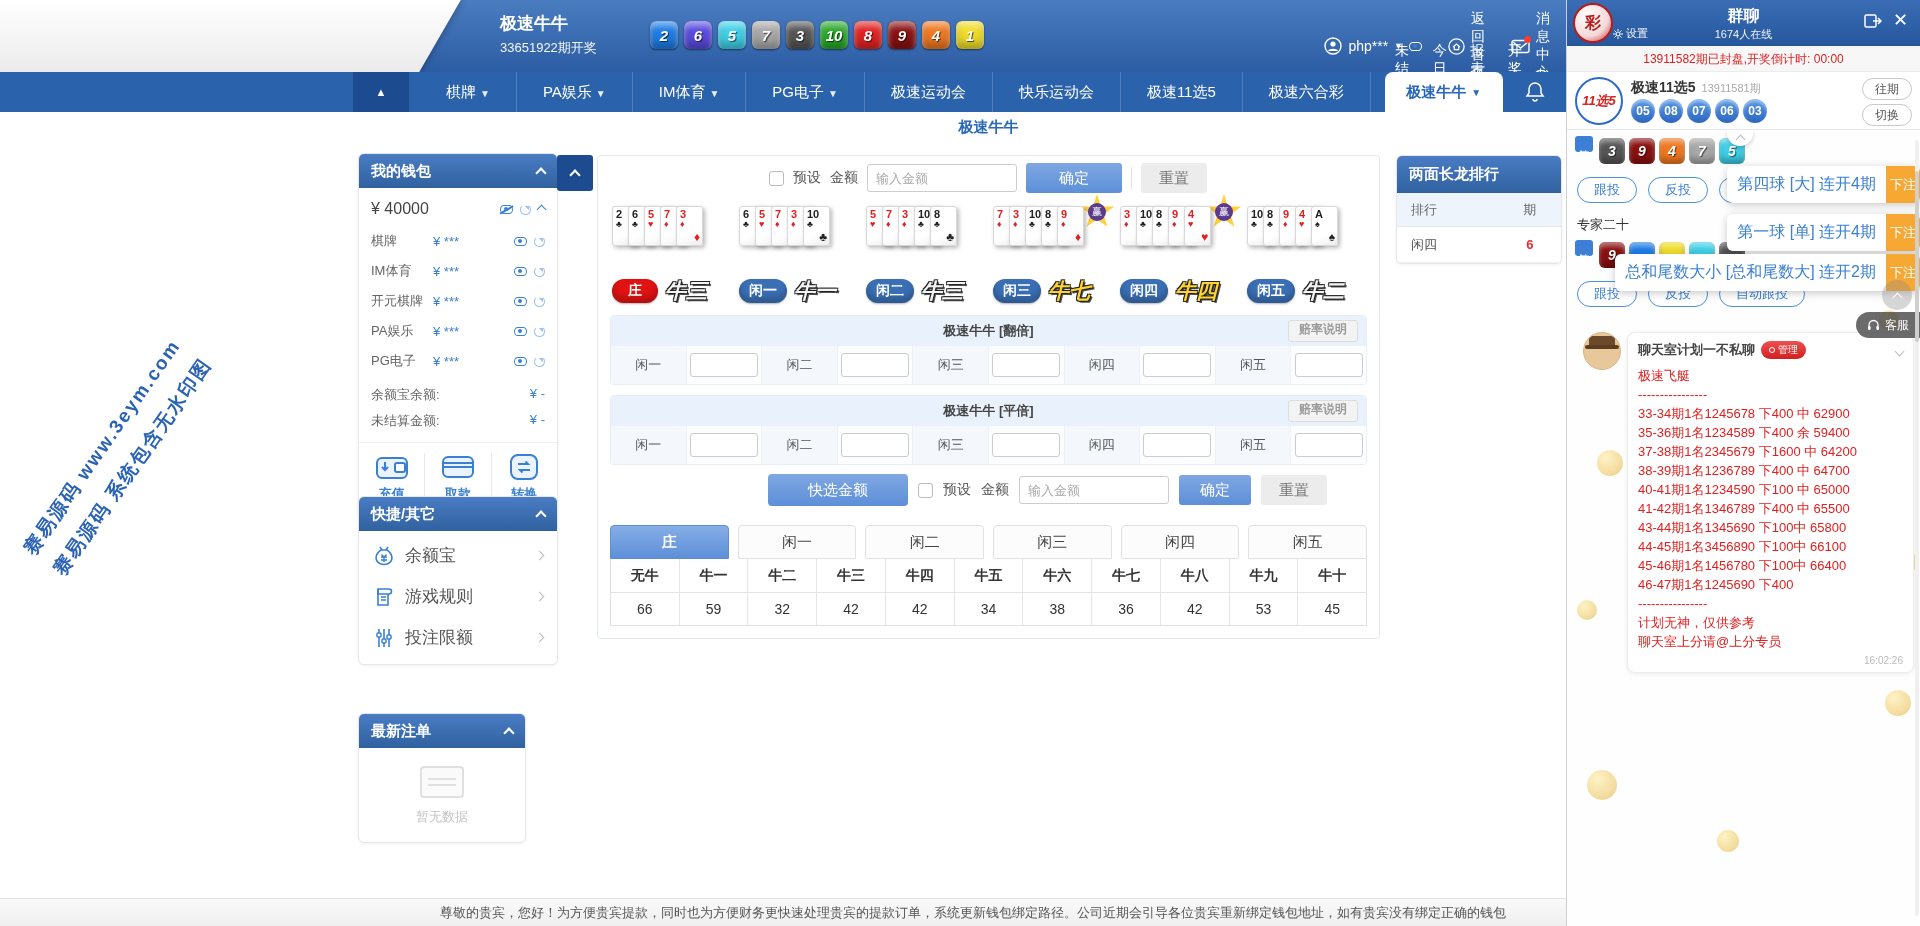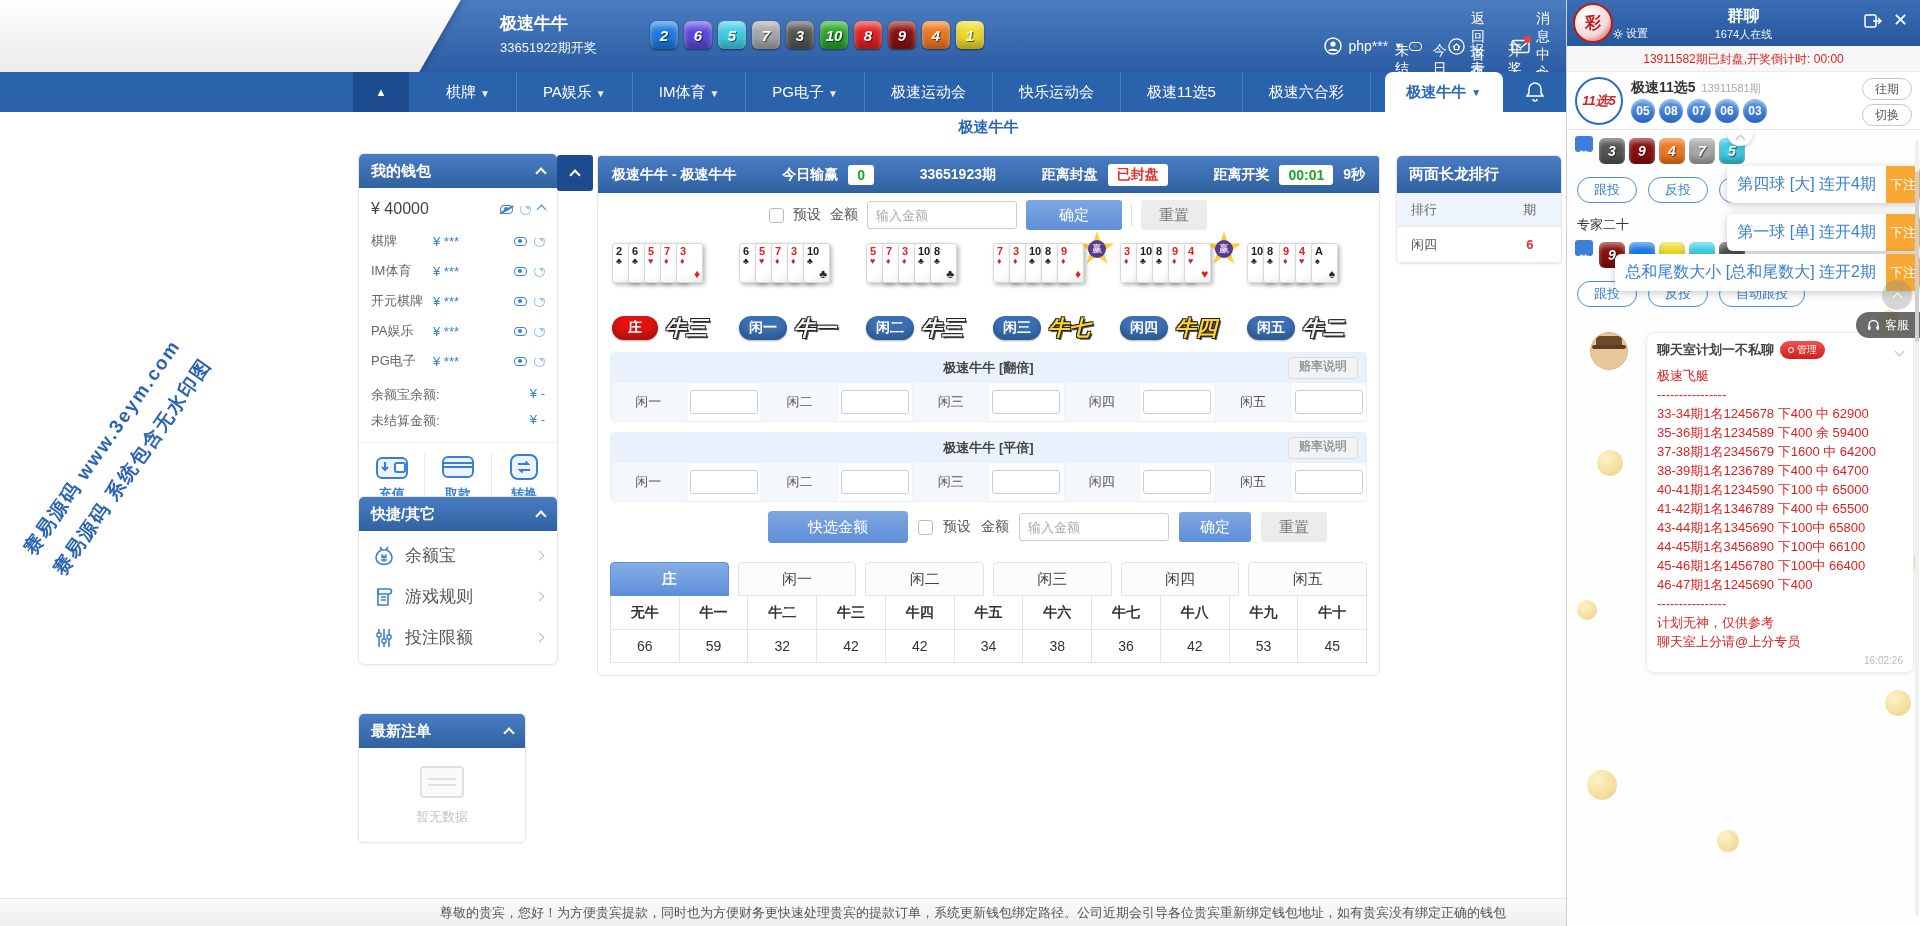--- a/index.html
+++ b/index.html
@@ -157,21 +157,21 @@
 .cball{width:26px;height:26px;border-radius:6px;display:flex;align-items:center;justify-content:center;color:#fff;font-weight:bold;font-style:italic;font-size:14px;text-shadow:1px 1px 1px rgba(0,0,0,.6);box-shadow:inset 0 4px 5px rgba(255,255,255,.45),inset 0 -5px 6px rgba(0,0,0,.3)}
 .ex-btns{display:flex;gap:11px;margin:13px 0 0 2px}
 .obtn{height:26px;padding:0 16px;border:1px solid #4a90e2;border-radius:14px;background:#fff;color:#3a80d2;font-size:13px;display:flex;align-items:center;cursor:pointer;white-space:nowrap}
 .ex-name{margin:13px 0 6px 2px;font-size:13px;color:#333}
 .tooltip{position:absolute;right:0;display:flex;z-index:5;box-shadow:0 2px 8px rgba(0,0,0,.22);border-radius:6px;overflow:hidden}
 .tt-text{background:#fff;color:#3a80d2;font-size:16px;padding:8px 10px;white-space:nowrap}
 .tt-btn{background:#f6a832;color:#fff;font-size:13px;width:34px;display:flex;align-items:center;justify-content:center;cursor:pointer}
 .ts1{position:absolute;right:10px;top:214px;font-size:10px;color:#bbb;z-index:1}
 .float-circ{position:absolute;right:8px;top:150px;width:30px;height:30px;border-radius:50%;background:rgba(140,140,140,.35);z-index:6;display:flex;align-items:center;justify-content:center;color:#fff;cursor:pointer}
 .svc{position:absolute;right:0;top:182px;height:26px;width:64px;background:rgba(70,70,70,.8);border-radius:13px 0 0 13px;color:#fff;font-size:12px;display:flex;align-items:center;justify-content:center;gap:5px;z-index:6;cursor:pointer}
-.msg{position:absolute;left:23px;top:202px;right:6px;display:flex;gap:18px;z-index:2}
+.msg{position:absolute;left:16px;top:202px;right:6px;display:flex;gap:6px;z-index:2}
 .avatar{width:38px;height:38px;border-radius:50%;background:#e8c79a;position:relative;flex:none;overflow:hidden;border:1px solid #d9b586}
 .avatar .hat{position:absolute;left:5px;top:3px;width:26px;height:11px;background:#6b4a2b;border-radius:4px 4px 2px 2px}
 .avatar .brim{position:absolute;left:1px;top:12px;width:34px;height:4px;background:#5a3d22;border-radius:2px}
 .bubble{flex:1;background:#fff;border:1px solid #ececec;border-radius:8px;box-shadow:0 1px 5px rgba(0,0,0,.08);padding:8px 10px 6px}
 .b-hd{display:flex;align-items:center;gap:6px}
 .b-name{font-size:13px;font-weight:bold;color:#444}
 .b-badge{background:linear-gradient(180deg,#f05050,#d02020);color:#fff;font-size:10px;padding:2px 8px;border-radius:9px;display:flex;align-items:center;gap:3px}
 .b-badge i{width:6px;height:6px;border:1px solid #fff;border-radius:50%;display:inline-block}
 .b-chev{margin-left:auto}.b-chev .i-chr{transform:rotate(45deg)}
 .b-lines{margin-top:7px;font-size:13px;color:#e02020;line-height:19px;word-break:break-all}
@@ -439,35 +439,20 @@
   <div class="empty">
     <div class="box"></div>
     <div class="tx">暂无数据</div>
   </div>
 </div>
 
 <div class="gcollapse">
     <span class="chev-up"></span>
   </div>
 <div class="game">
-  <div class="g-hd">
-    <span>极速牛牛 - 极速牛牛</span>
-    <span class="sp"></span>
-    <span>今日输赢</span>
-    <span class="vbox green">0</span>
-    <span class="sp"></span>
-    <span>33651923期</span>
-    <span class="sp"></span>
-    <span>距离封盘</span>
-    <span class="vbox red">已封盘</span>
-    <span class="sp"></span>
-    <span>距离开奖</span>
-    <span class="vbox green">00:01</span>
-    <span>9秒</span>
-  </div>
 
   <div class="bet-row">
     <span class="cbx"></span>
     <span>预设</span>
     <span>金额</span>
     <input class="inp" placeholder="输入金额" style="">
     <button class="btn-ok">确定</button>
     <span class="vr"></span>
     <button class="btn-rst">重置</button>
   </div>

